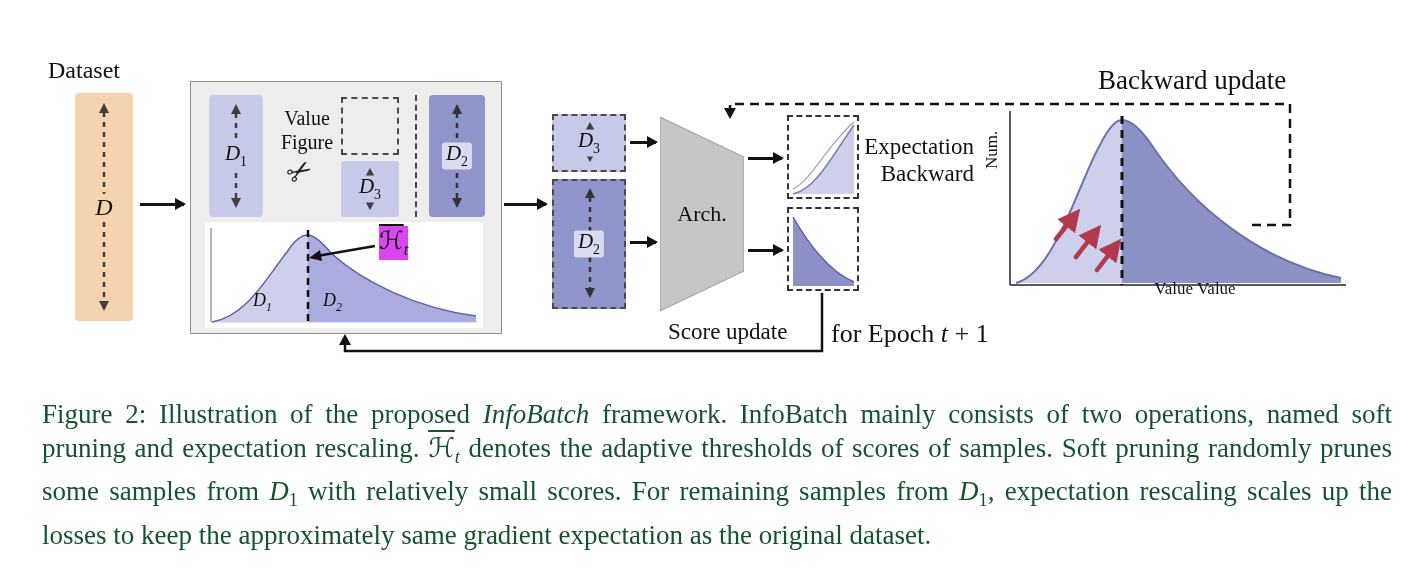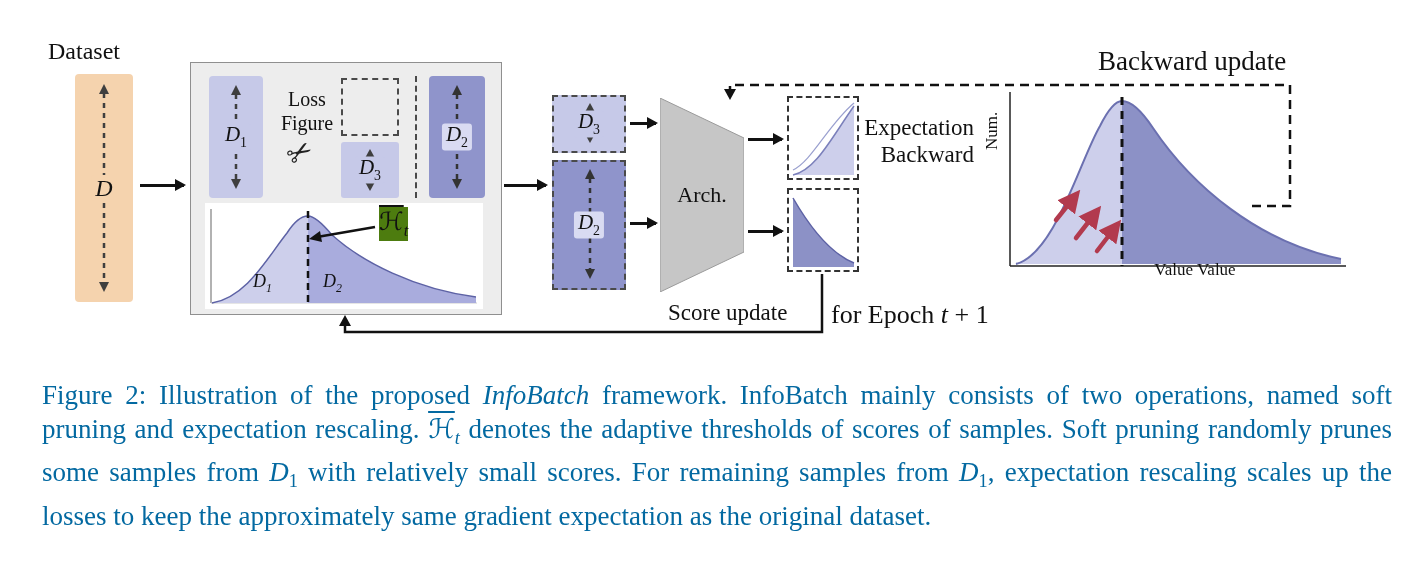--- a/index.html
+++ b/index.html
@@ -1,19 +1,19 @@
 <!DOCTYPE html>
 <html><head>
 <meta charset="utf-8">
 <style>
   html,body { margin:0; padding:0; background:#ffffff; }
   body { width:1428px; height:576px; font-family:"Liberation Serif", serif; color:#111; overflow:hidden; }
   * { box-sizing:border-box; }
   .abs { position:absolute; }
-  .page { position:relative; width:1428px; height:447px; }
+  .page { position:relative; width:1428px; height:447px;margin-top:19px; }
   .figure { position:absolute; left:0; top:0; width:1428px; height:365px; }
 
   .txt { position:absolute; white-space:nowrap; }
 
   
   .block { position:absolute; border-radius:4px; }
   .blk-label { position:absolute; left:50%; top:50%; transform:translate(-50%,-50%);
                font-style:italic; font-size:21px; line-height:1; padding:1px 4px; border-radius:3px; }
   .blk-label sub { font-size:66%; font-style:normal; }
   .varrow { position:absolute; }
@@ -30,21 +30,21 @@
 
   .miniplot { position:absolute; left:14px; top:140px; width:278px; height:106px; background:#ffffff; }
 
   .smallplot { position:absolute; width:72px; height:84px; border:2.5px dashed #333; background:#fff; padding:1px; }
 
   .scriptH { font-family:"DejaVu Serif","DejaVu Sans",serif; font-style:italic; text-decoration:overline; }
   sub.mvar { font-size:66%; font-style:italic; }
   .ital { font-style:italic; }
 
   .caption { position:absolute; left:42px; top:378px; width:1350px; font-size:27px; line-height:34px;
-             text-align:justify; color:#0369a1; }
+             text-align:justify; color:#14532d; }
   .caption sub { font-size:68%; }
 
   .archlabel { position:absolute; left:660px; top:98px; width:84px; height:194px;
                display:flex; align-items:center; justify-content:center; font-size:22px; }
 
   .rotlabel { position:absolute; transform:rotate(-90deg); transform-origin:0 0; font-size:17px; white-space:nowrap; }
 </style>
 </head>
 <body>
 
@@ -69,21 +69,21 @@
       <div class="block" style="left:18px; top:13px; width:54px; height:122px; background:#c6c9e8;">
         <svg class="varrow" style="left:18px; top:8px;" width="18" height="106">
           <line x1="9" y1="10" x2="9" y2="96" stroke="#3f3f3f" stroke-width="2.5" stroke-dasharray="5 5"></line>
           <polygon points="9,1 4,11 14,11" fill="#3f3f3f"></polygon>
           <polygon points="9,105 4,95 14,95" fill="#3f3f3f"></polygon>
         </svg>
         <span class="blk-label" style="background:#c6c9e8;"><span>D</span><sub>1</sub></span>
       </div>
 
       <div class="txt" style="left:74px; top:24px; width:84px; text-align:center; font-size:20px; line-height:24px; white-space:normal;">
-        <span>Loss</span><br>
+        <span>Value</span><br>
         <span>Figure</span>
       </div>
       <div class="txt" style="left:96px; top:72px; font-size:30px; transform:rotate(-32deg); color:#222;">✂</div>
 
       <div class="dashedbox" style="left:150px; top:15px; width:58px; height:58px;"></div>
 
       <div class="block" style="left:150px; top:79px; width:58px; height:56px; background:#c6c9e8; border-radius:3px;">
         <svg class="varrow" style="left:20px; top:6px;" width="18" height="44">
           <line x1="9" y1="9" x2="9" y2="35" stroke="#3f3f3f" stroke-width="2.5" stroke-dasharray="5 4"></line>
           <polygon points="9,1 4,10 14,10" fill="#3f3f3f"></polygon>
@@ -110,21 +110,21 @@
           <path d="M7,100 C 42,94 62,55 82,30 C 91,16 98,13 103,13 L103,100 Z" fill="#cdcfeb"></path>
           <path d="M103,13 C 109,13 117,20 127,32 C 157,59 210,86 271,94 L271,100 L103,100 Z" fill="#a9acdd"></path>
           <path d="M7,100 C 42,94 62,55 82,30 C 91,16 98,13 103,13 C 109,13 117,20 127,32 C 157,59 210,86 271,94" fill="none" stroke="#5d62a5" stroke-width="1.5"></path>
           <line x1="103" y1="8" x2="103" y2="100" stroke="#111" stroke-width="2.5" stroke-dasharray="7 5"></line>
           <line x1="170" y1="24" x2="112" y2="34" stroke="#111" stroke-width="2.5"></line>
           <polygon points="104,36 117,39 115,28" fill="#111"></polygon>
         </svg>
         <span class="txt" style="left:48px; top:68px; font-size:18px; font-style:italic;"><span>D</span><sub style="font-size:66%;">1</sub></span>
         <span class="txt" style="left:118px; top:68px; font-size:18px; font-style:italic;"><span>D</span><sub style="font-size:66%;">2</sub></span>
       </div>
-      <span class="txt" style="left:188px; top:144px; font-size:25px; background:#4d7c0f;"><span class="scriptH">ℋ</span><sub class="mvar">t</sub></span>
+      <span class="txt" style="left:188px; top:144px; font-size:25px; background:#d946ef;"><span class="scriptH">ℋ</span><sub class="mvar">t</sub></span>
     </div>
 
     <div class="harrow" style="left:504px; top:184px; width:42px;"></div>
 
     <div class="dashedbox" style="left:552px; top:95px; width:74px; height:58px; background:#c6c9e8;">
       <svg class="varrow" style="left:27px; top:5px;" width="18" height="42">
         <line x1="9" y1="9" x2="9" y2="33" stroke="#3f3f3f" stroke-width="2.5" stroke-dasharray="5 4"></line>
         <polygon points="9,1 4,10 14,10" fill="#3f3f3f"></polygon>
         <polygon points="9,41 4,32 14,32" fill="#3f3f3f"></polygon>
       </svg>

